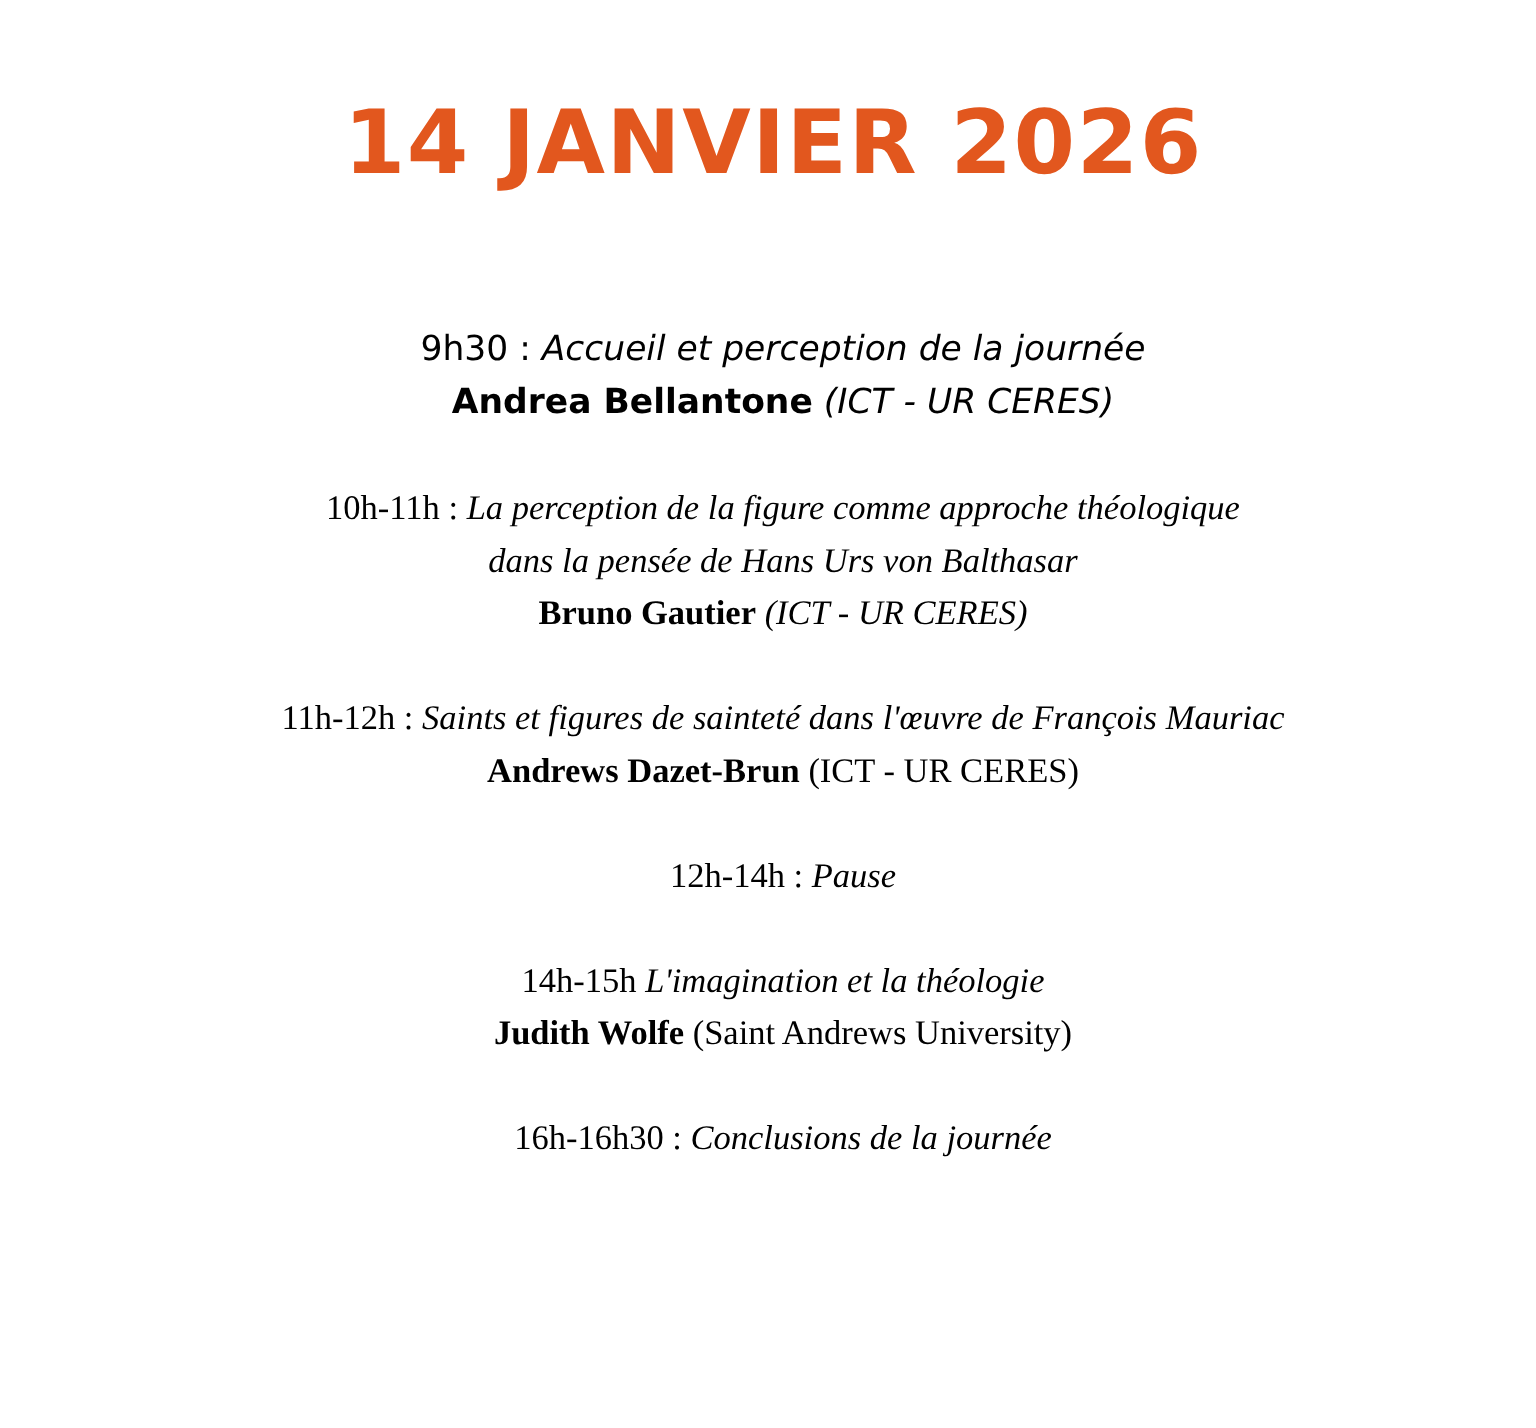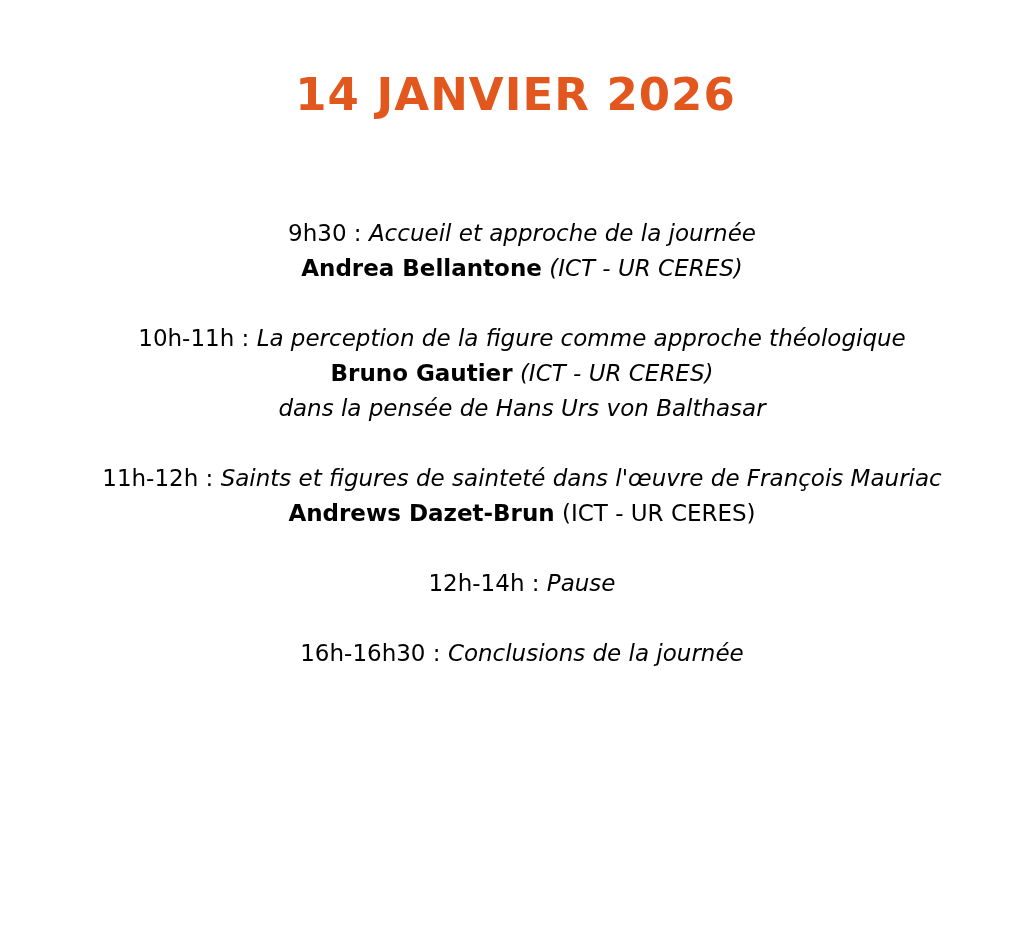--- a/index.html
+++ b/index.html
@@ -15,72 +15,72 @@
   }
   .page {
     width: 1024px;
     height: 952px;
     padding-top: 70px;
     padding-left: 20px; 
   }
   .title {
     margin: 0 13px 96px 0;
     text-align: center;
-    font-size: 45px;
+    font-size: 59px;
     line-height: 50px;
     font-weight: 700;
     letter-spacing: 1px;
     color: var(--title-color);
     font-family: "DejaVu Sans", "Liberation Sans", sans-serif;
   }
   .schedule {
     text-align: center;
     font-size: 23px;
     line-height: 35px;
   }
-  .session + .session { margin-top: 35px; }
+  .session + .session { margin-top: 35px; font-family: Liberation Serif, serif; }
   .line { white-space: nowrap; }
   .time { font-style: normal; font-weight: 400; text-align: right; }
   .talk-title { font-style: italic; font-weight: 400; }
   .speaker { font-weight: 700; font-style: normal; }
   .affil { font-weight: 400; }
   .affil-italic { font-style: italic; }
   .affil-regular { font-style: normal; }
 </style>
 </head>
 <body>
 
 <div class="page">
 
   <h1 class="title">14 JANVIER 2026</h1>
 
   <div class="schedule">
 
     <div class="session">
       <div class="line">
         <span class="time">9h30 :</span>
-        <em class="talk-title">Accueil et approche de la journée</em>
+        <em class="talk-title">Accueil et perception de la journée</em>
       </div>
       <div class="line">
         <strong class="speaker">Andrea Bellantone</strong>
         <em class="affil affil-italic">(ICT - UR CERES)</em>
       </div>
     </div>
 
     <div class="session">
       <div class="line">
         <span class="time">10h-11h :</span>
         <em class="talk-title">La perception de la figure comme approche théologique</em>
       </div>
       <div class="line">
+        <em class="talk-title">dans la pensée de Hans Urs von Balthasar</em>
+      </div>
+      <div class="line">
         <strong class="speaker">Bruno Gautier</strong>
         <em class="affil affil-italic">(ICT - UR CERES)</em>
-      </div>
-      <div class="line">
-        <em class="talk-title">dans la pensée de Hans Urs von Balthasar</em>
       </div>
     </div>
 
     <div class="session">
       <div class="line">
         <span class="time">11h-12h :</span>
         <em class="talk-title">Saints et figures de sainteté dans l'œuvre de François Mauriac</em>
       </div>
       <div class="line">
         <strong class="speaker">Andrews Dazet-Brun</strong>
@@ -88,20 +88,30 @@
       </div>
     </div>
 
     <div class="session">
       <div class="line">
         <span class="time">12h-14h :</span>
         <em class="talk-title">Pause</em>
       </div>
     </div>
 
+    <div class="session">
+      <div class="line">
+        <span class="time">14h-15h</span>
+        <em class="talk-title">L'imagination et la théologie</em>
+      </div>
+      <div class="line">
+        <strong class="speaker">Judith Wolfe</strong>
+        <span class="affil affil-regular">(Saint Andrews University)</span>
+      </div>
+    </div>
 
 
     <div class="session">
       <div class="line">
         <span class="time">16h-16h30 :</span>
         <em class="talk-title">Conclusions de la journée</em>
       </div>
     </div>
 
   </div>

